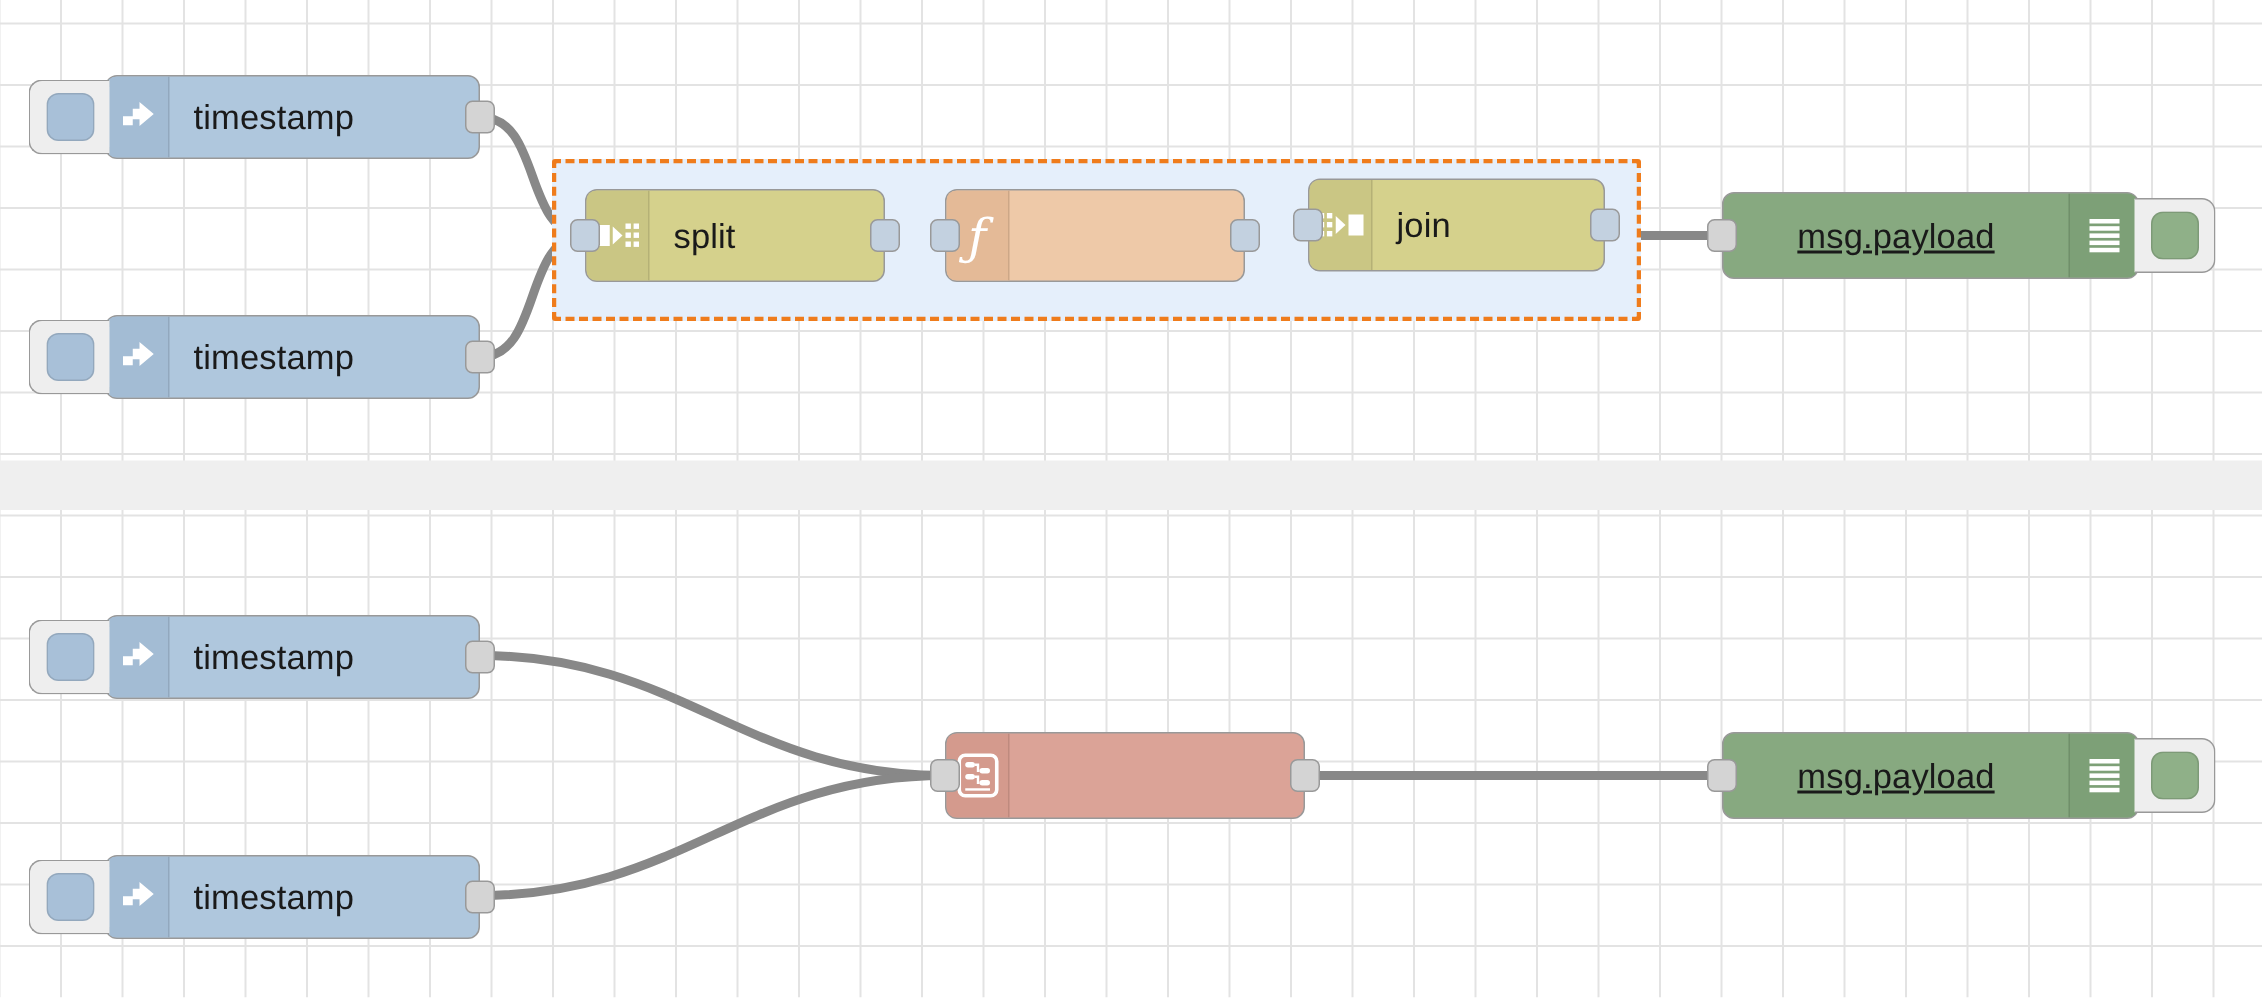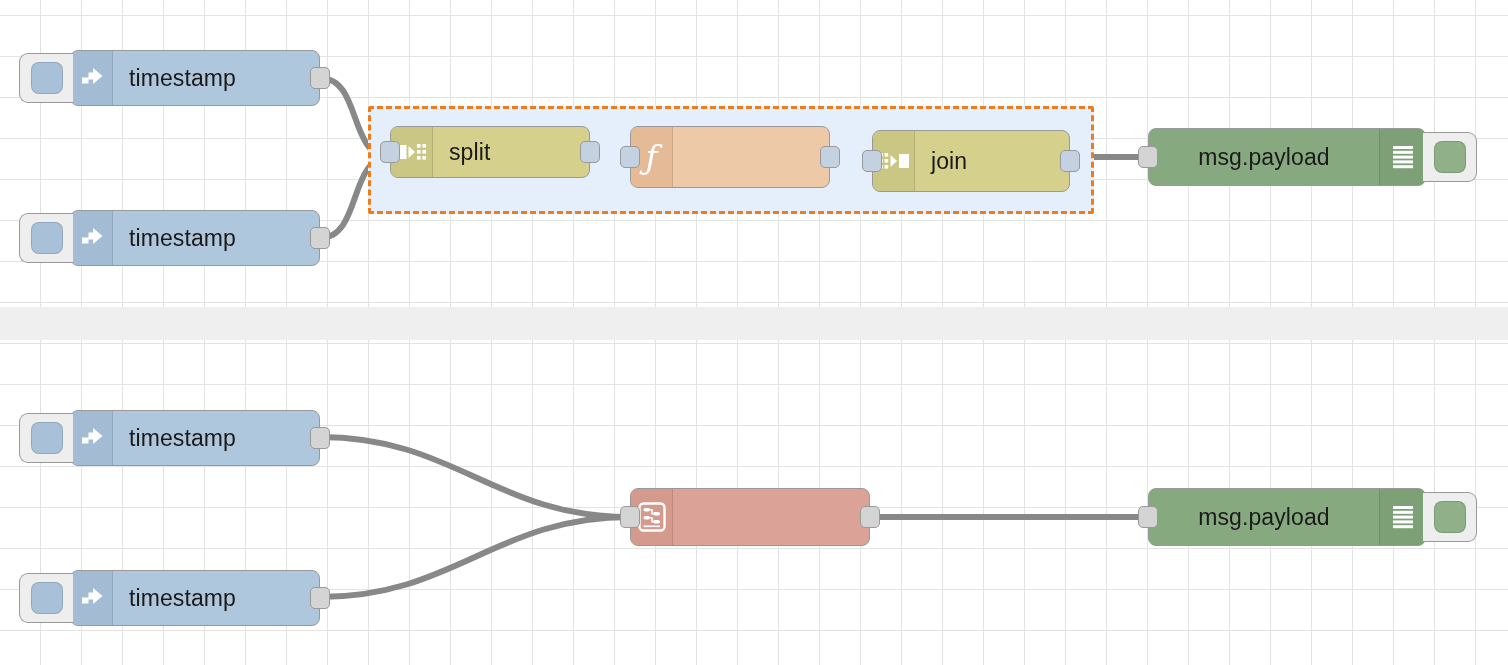--- a/index.html
+++ b/index.html
@@ -74,21 +74,21 @@
   }
   .node-label {
     flex: 1 1 auto;
     display: flex;
     align-items: center;
     font-size: 23px;
     color: #1a1a1a;
     letter-spacing: 0.1px;
     white-space: nowrap;
   }
-  .node-label.center { justify-content: center; }
+  .node-label.center { justify-content: center; text-decoration: underline; }
   .node-label.padleft { padding-left: 16px; }
 
   
   .n-inject   { background: #afc7dd; }
   .n-inject .node-icon-box { background: #a3bcd4; }
 
   .n-split, .n-join { background: #d5d18c; }
   .n-split .node-icon-box, .n-join .node-icon-box { background: #cac684; }
 
   .n-function { background: #eec9a8; }
@@ -226,21 +226,21 @@
       <div class="node-icon-box">
         <svg class="glyph" width="26" height="26" viewBox="0 0 26 26" aria-hidden="true">
           <path d="M3 7.5 H14 V3 L23.5 11 L14 19 V14.5 H9.5 V18.5 H3 V12.5 H9.5 V7.5 Z" fill="#ffffff"></path>
         </svg>
       </div>
       <div class="node-label padleft">timestamp</div>
     </div>
     <div class="port out"></div>
   </div>
 
-  <div class="node n-split" style="left:390px; top:126px; width:200px; height:52px;align-items:flex-end;">
+  <div class="node n-split" style="left:390px; top:126px; width:200px; height:62px;align-items:flex-end;">
     <div class="node-inner">
       <div class="node-icon-box">
         <svg class="glyph" width="32" height="24" viewBox="0 0 32 24" aria-hidden="true">
           <rect x="0.5" y="5" width="10" height="14" fill="#ffffff"></rect>
           <path d="M12.5 6 L19 12 L12.5 18 Z" fill="#ffffff"></path>
           <rect x="21" y="4" width="3.6" height="3.6" fill="#ffffff"></rect>
           <rect x="26.4" y="4" width="3.6" height="3.6" fill="#ffffff"></rect>
           <rect x="21" y="10" width="3.6" height="3.6" fill="#ffffff"></rect>
           <rect x="26.4" y="10" width="3.6" height="3.6" fill="#ffffff"></rect>
           <rect x="21" y="16" width="3.6" height="3.6" fill="#ffffff"></rect>
@@ -257,21 +257,21 @@
     <div class="node-inner">
       <div class="node-icon-box">
         <span class="fn-glyph" aria-hidden="true">ƒ</span>
       </div>
       <div class="node-label padleft"></div>
     </div>
     <div class="port in blue"></div>
     <div class="port out blue"></div>
   </div>
 
-  <div class="node n-join" style="left:872px; top:130px; width:198px; height:62px;">
+  <div class="node n-join" style="left:872px; top:119px; width:198px; height:62px;">
     <div class="node-inner">
       <div class="node-icon-box">
         <svg class="glyph" width="32" height="24" viewBox="0 0 32 24" aria-hidden="true">
           <rect x="1.2" y="4" width="3.6" height="3.6" fill="#ffffff"></rect>
           <rect x="6.6" y="4" width="3.6" height="3.6" fill="#ffffff"></rect>
           <rect x="1.2" y="10" width="3.6" height="3.6" fill="#ffffff"></rect>
           <rect x="6.6" y="10" width="3.6" height="3.6" fill="#ffffff"></rect>
           <rect x="1.2" y="16" width="3.6" height="3.6" fill="#ffffff"></rect>
           <rect x="6.6" y="16" width="3.6" height="3.6" fill="#ffffff"></rect>
           <path d="M12.5 6 L19 12 L12.5 18 Z" fill="#ffffff"></path>

